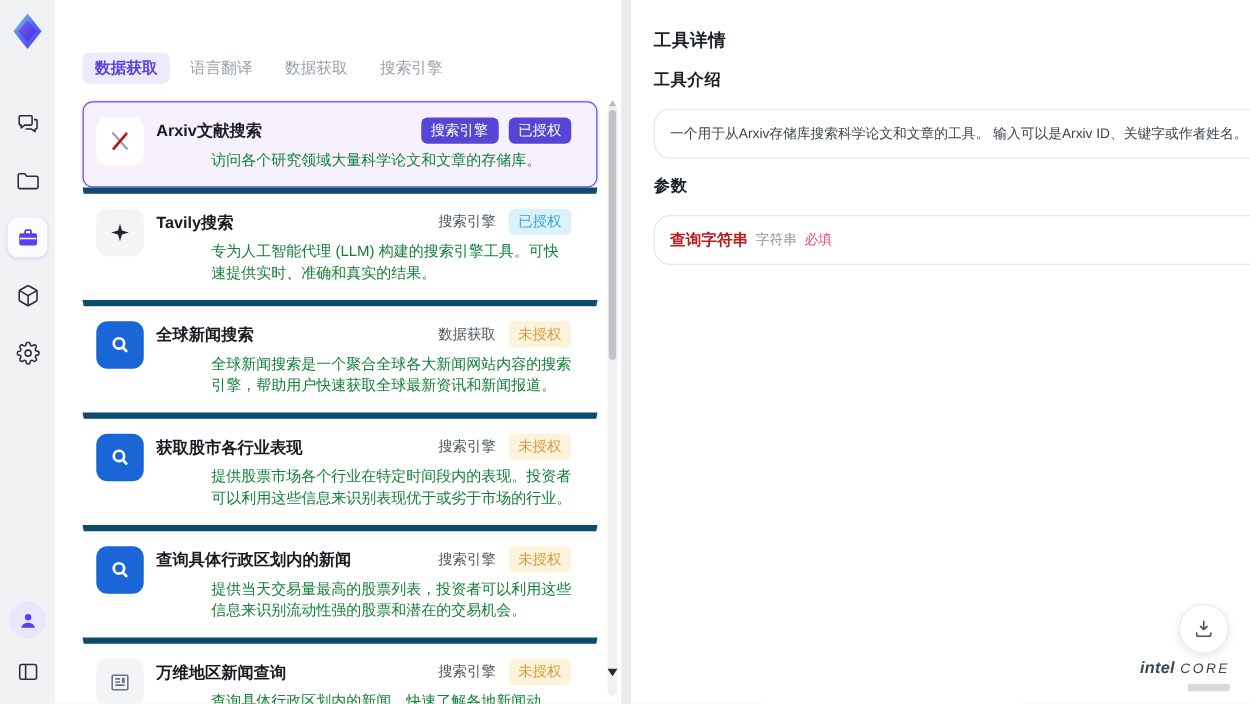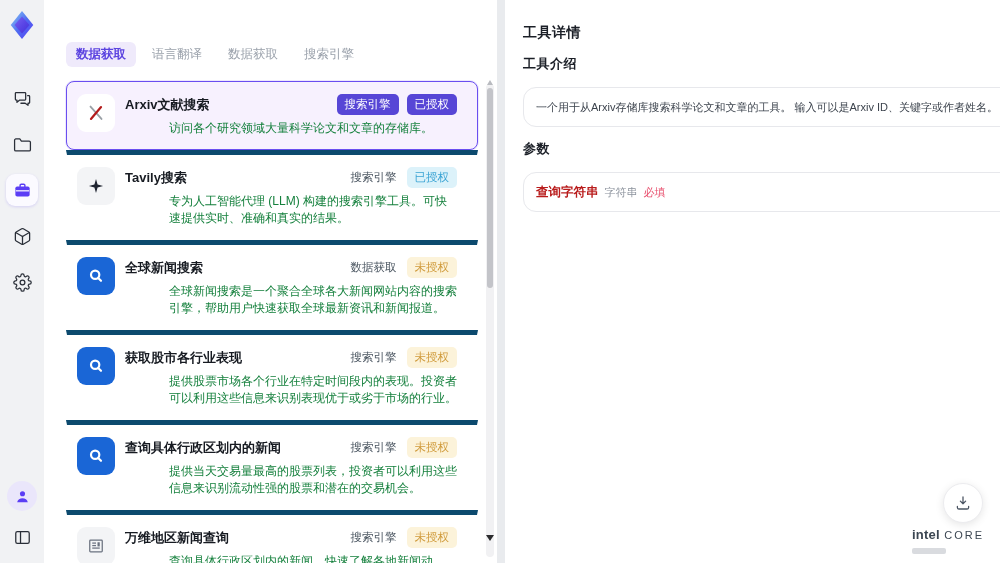--- a/index.html
+++ b/index.html
@@ -66,21 +66,21 @@
   .box{margin-top:14px;border:1px solid #e7e8ec;border-radius:13px;padding:11px 12px;font-size:11px;color:#3c434d;line-height:16px;}
   .param-line{display:flex;align-items:center;gap:6px;font-size:12px;}
   .param-name{font-weight:700;color:#b91c1c;font-size:12.5px;}
   .param-type{color:#8b929c;font-size:11px;}
   .param-req{color:var(--required-red);font-size:11px;}
   .param-desc{margin-top:8px;color:#626b76;font-size:11.5px;}
 
   
   .fab{position:absolute;right:17px;bottom:40px;width:40px;height:40px;border-radius:50%;background:#fff;border:1px solid #ececef;box-shadow:0 2px 8px rgba(0,0,0,.10);display:flex;align-items:center;justify-content:center;cursor:pointer;}
   .fab svg{width:18px;height:18px;stroke:#4b5563;fill:none;stroke-width:1.7;stroke-linecap:round;stroke-linejoin:round;}
-  .intel{position:absolute;right:16px;bottom:8px;text-align:left;color:#3b4652;line-height:13px;}
+  .intel{position:absolute;right:16px;bottom:8px;text-align:right;color:#3b4652;line-height:13px;font-style:italic;}
   .intel .i1{font-size:13px;font-weight:700;letter-spacing:.2px;}
   .intel .i2{font-size:11px;font-weight:400;text-transform:uppercase;letter-spacing:2px;}
   .intel-sub{display:inline-block;margin-top:2px;width:34px;height:6px;background:#d9dbdf;border-radius:2px;}
 </style>
 </head>
 <body>
 
 <div class="app">
 
   <aside class="rail">

